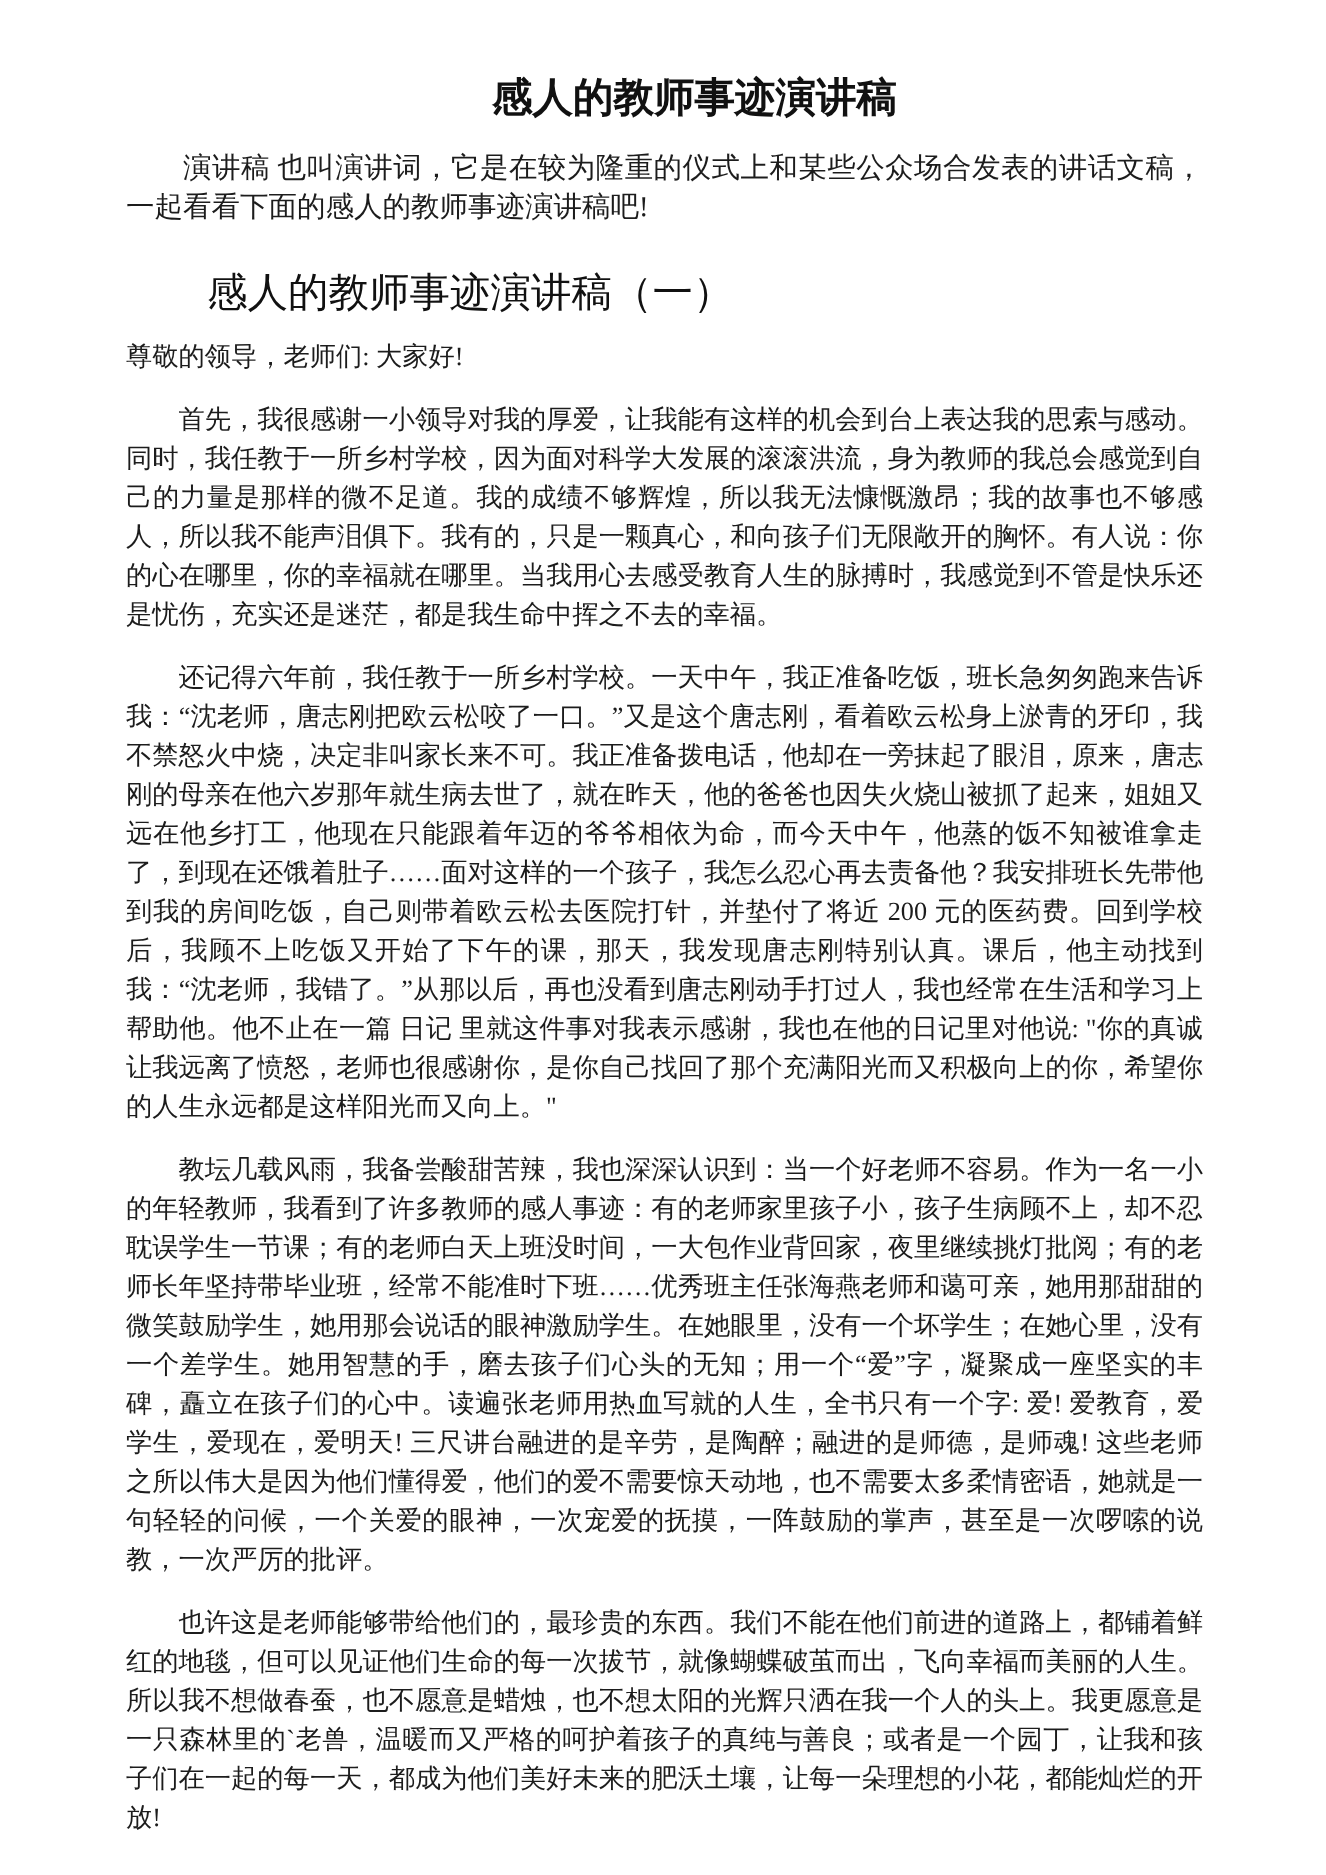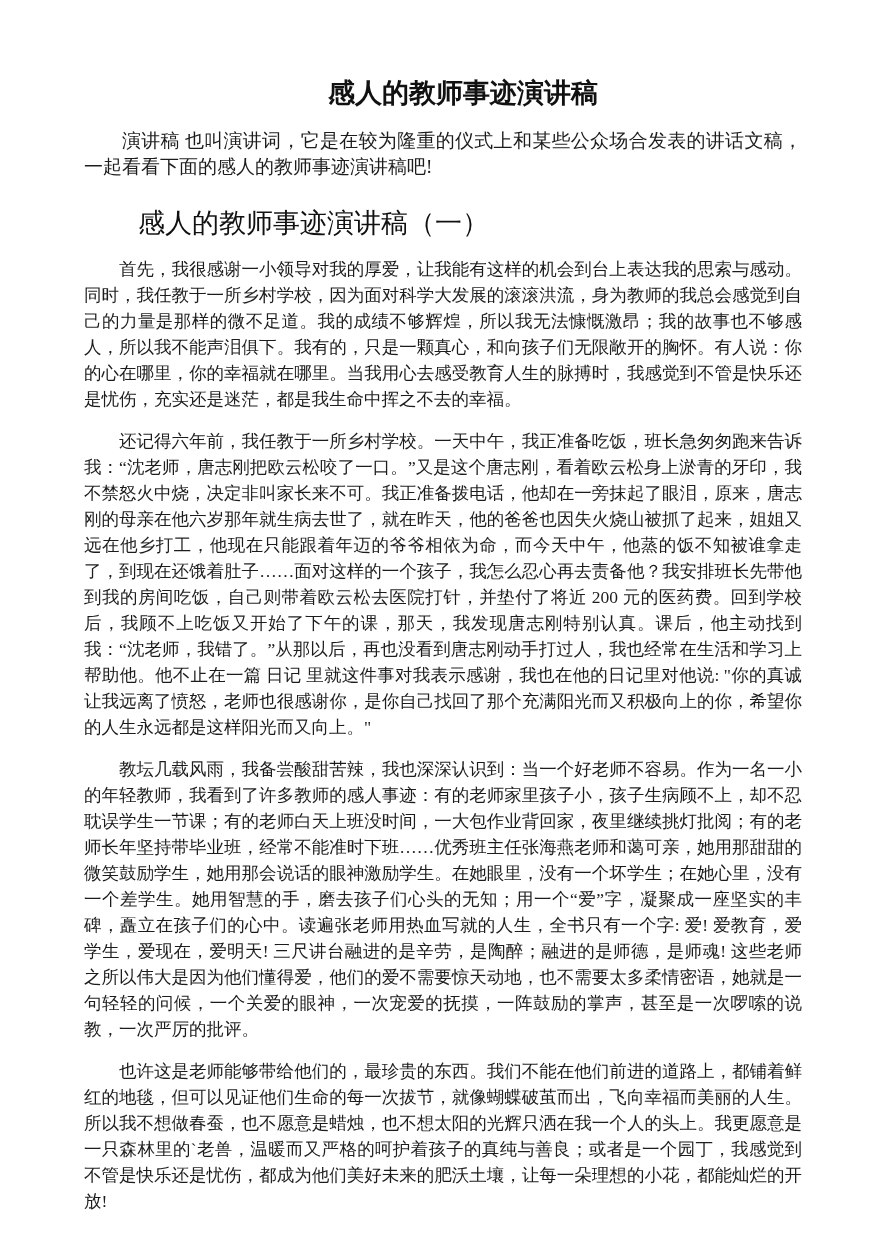--- a/index.html
+++ b/index.html
@@ -6,21 +6,21 @@
     margin: 0;
     padding: 0;
     background: #ffffff;
   }
   .page {
     position: relative;
     width: 884px;
     height: 1250px;
     background: #ffffff;
     box-sizing: border-box;
-    padding: 76px 82px 0 84px;
+    padding: 48px 82px 0 84px;
     overflow: hidden;
     font-family: "Liberation Serif", "DejaVu Serif", serif;
     color: #1c1c1c;
   }
   h1.doc-title {
     margin: 0 0 18px 0;
     font-size: 27px;
     line-height: 34px;
     font-weight: 700;
     text-align: center;
@@ -59,21 +59,22 @@
 </head>
 <body>
 
 <div class="page">
   <h1 class="doc-title">感人的教师事迹演讲稿</h1>
 
   <p class="intro">演讲稿 也叫演讲词，它是在较为隆重的仪式上和某些公众场合发表的讲话文稿，一起看看下面的感人的教师事迹演讲稿吧!</p>
 
   <h2 class="section-heading">感人的教师事迹演讲稿（一）</h2>
 
+  <p class="greeting">尊敬的领导，老师们: 大家好!</p>
 
   <p class="para">首先，我很感谢一小领导对我的厚爱，让我能有这样的机会到台上表达我的思索与感动。同时，我任教于一所乡村学校，因为面对科学大发展的滚滚洪流，身为教师的我总会感觉到自己的力量是那样的微不足道。我的成绩不够辉煌，所以我无法慷慨激昂；我的故事也不够感人，所以我不能声泪俱下。我有的，只是一颗真心，和向孩子们无限敞开的胸怀。有人说：你的心在哪里，你的幸福就在哪里。当我用心去感受教育人生的脉搏时，我感觉到不管是快乐还是忧伤，充实还是迷茫，都是我生命中挥之不去的幸福。</p>
 
   <p class="para">还记得六年前，我任教于一所乡村学校。一天中午，我正准备吃饭，班长急匆匆跑来告诉我：“沈老师，唐志刚把欧云松咬了一口。”又是这个唐志刚，看着欧云松身上淤青的牙印，我不禁怒火中烧，决定非叫家长来不可。我正准备拨电话，他却在一旁抹起了眼泪，原来，唐志刚的母亲在他六岁那年就生病去世了，就在昨天，他的爸爸也因失火烧山被抓了起来，姐姐又远在他乡打工，他现在只能跟着年迈的爷爷相依为命，而今天中午，他蒸的饭不知被谁拿走了，到现在还饿着肚子……面对这样的一个孩子，我怎么忍心再去责备他？我安排班长先带他到我的房间吃饭，自己则带着欧云松去医院打针，并垫付了将近 200 元的医药费。回到学校后，我顾不上吃饭又开始了下午的课，那天，我发现唐志刚特别认真。课后，他主动找到我：“沈老师，我错了。”从那以后，再也没看到唐志刚动手打过人，我也经常在生活和学习上帮助他。他不止在一篇 日记 里就这件事对我表示感谢，我也在他的日记里对他说: "你的真诚让我远离了愤怒，老师也很感谢你，是你自己找回了那个充满阳光而又积极向上的你，希望你的人生永远都是这样阳光而又向上。"</p>
 
   <p class="para">教坛几载风雨，我备尝酸甜苦辣，我也深深认识到：当一个好老师不容易。作为一名一小的年轻教师，我看到了许多教师的感人事迹：有的老师家里孩子小，孩子生病顾不上，却不忍耽误学生一节课；有的老师白天上班没时间，一大包作业背回家，夜里继续挑灯批阅；有的老师长年坚持带毕业班，经常不能准时下班……优秀班主任张海燕老师和蔼可亲，她用那甜甜的微笑鼓励学生，她用那会说话的眼神激励学生。在她眼里，没有一个坏学生；在她心里，没有一个差学生。她用智慧的手，磨去孩子们心头的无知；用一个“爱”字，凝聚成一座坚实的丰碑，矗立在孩子们的心中。读遍张老师用热血写就的人生，全书只有一个字: 爱! 爱教育，爱学生，爱现在，爱明天! 三尺讲台融进的是辛劳，是陶醉；融进的是师德，是师魂! 这些老师之所以伟大是因为他们懂得爱，他们的爱不需要惊天动地，也不需要太多柔情密语，她就是一句轻轻的问候，一个关爱的眼神，一次宠爱的抚摸，一阵鼓励的掌声，甚至是一次啰嗦的说教，一次严厉的批评。</p>
 
-  <p class="para">也许这是老师能够带给他们的，最珍贵的东西。我们不能在他们前进的道路上，都铺着鲜红的地毯，但可以见证他们生命的每一次拔节，就像蝴蝶破茧而出，飞向幸福而美丽的人生。所以我不想做春蚕，也不愿意是蜡烛，也不想太阳的光辉只洒在我一个人的头上。我更愿意是一只森林里的`老兽，温暖而又严格的呵护着孩子的真纯与善良；或者是一个园丁，我感觉到不管是快乐还是忧伤，都成为他们美好未来的肥沃土壤，让每一朵理想的小花，都能灿烂的开放!</p>
+  <p class="para">也许这是老师能够带给他们的，最珍贵的东西。我们不能在他们前进的道路上，都铺着鲜红的地毯，但可以见证他们生命的每一次拔节，就像蝴蝶破茧而出，飞向幸福而美丽的人生。所以我不想做春蚕，也不愿意是蜡烛，也不想太阳的光辉只洒在我一个人的头上。我更愿意是一只森林里的`老兽，温暖而又严格的呵护着孩子的真纯与善良；或者是一个园丁，让我和孩子们在一起的每一天，都成为他们美好未来的肥沃土壤，让每一朵理想的小花，都能灿烂的开放!</p>
 </div>
 
 </body></html>

